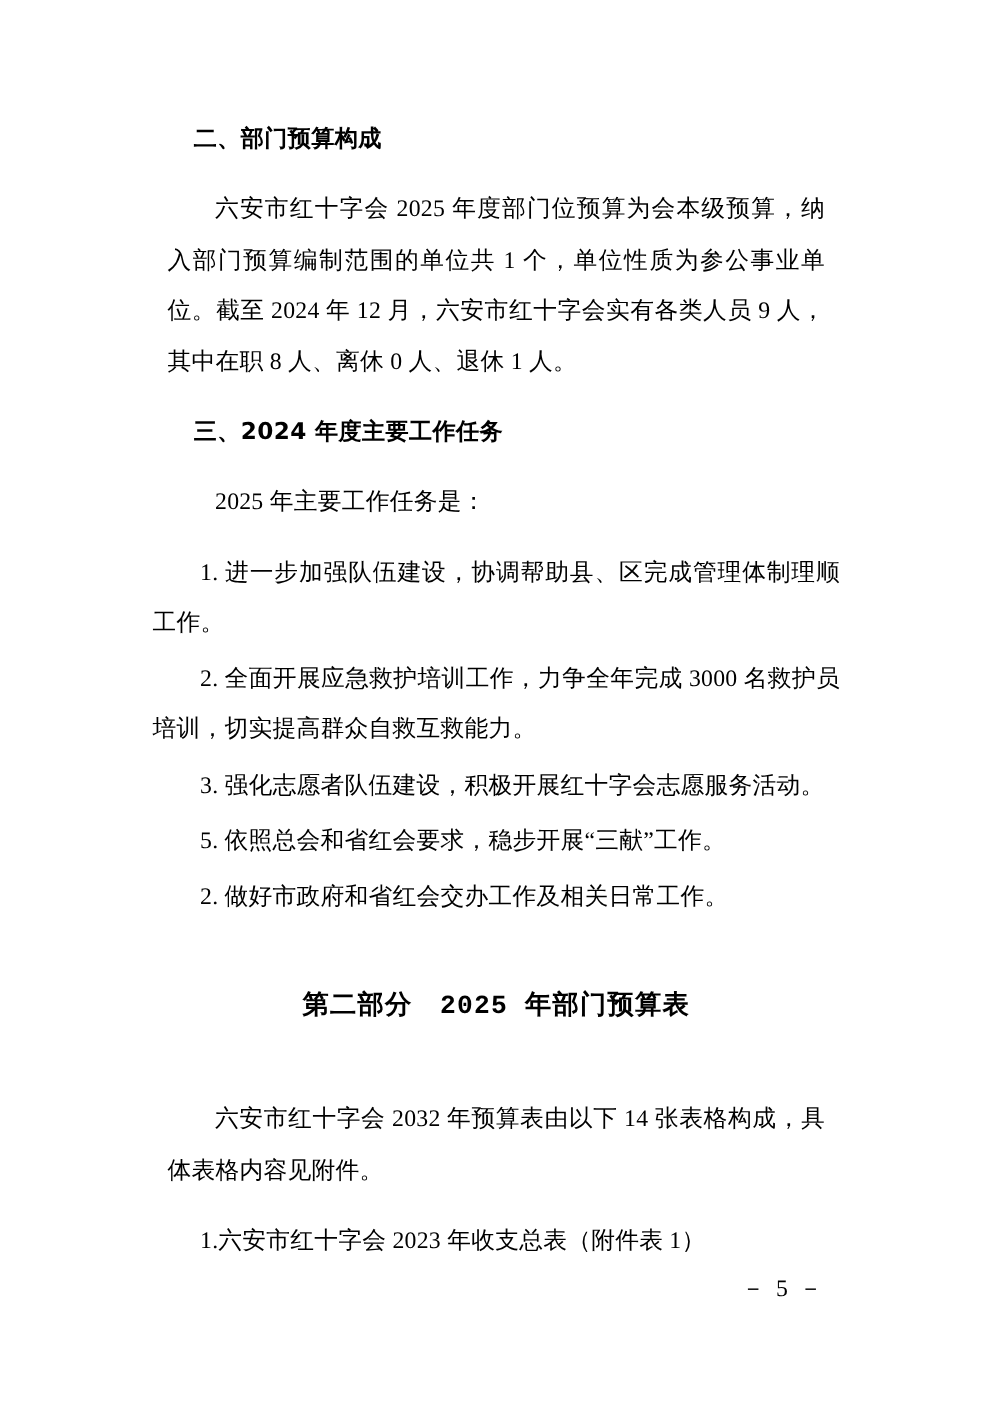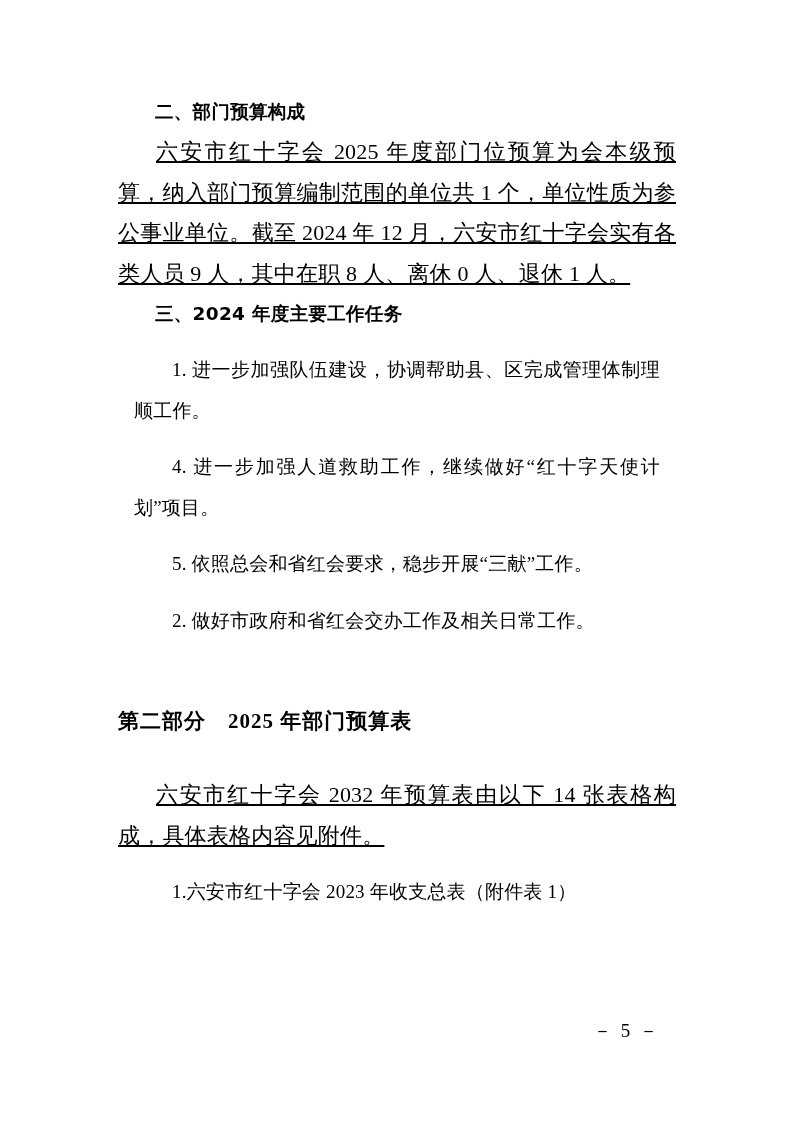--- a/index.html
+++ b/index.html
@@ -31,43 +31,43 @@
   .heading {
     font-family: "DejaVu Sans", "Liberation Sans", sans-serif;
     font-weight: bold;
     font-size: 18.5px;
     line-height: 40px;
     margin: 0 0 0 0;
     text-indent: 37px;
     letter-spacing: 0.3px;
   }
   .para {
-    font-size: 22px;
-    line-height: 40.5px;
-    margin: 0;
-    text-indent: 38px;
-    text-align: justify;
-    text-justify: inter-ideograph;
-    letter-spacing: 0.2px;
-    text-decoration: underline;
-  }
-  .list-item {
     font-size: 19px;
     line-height: 40.5px;
     margin: 16px;
     text-indent: 38px;
     text-align: justify;
     text-justify: inter-ideograph;
     letter-spacing: 0.2px;
   }
+  .list-item {
+    font-size: 19px;
+    line-height: 40.5px;
+    margin: 4px;
+    text-indent: 38px;
+    text-align: justify;
+    text-justify: inter-ideograph;
+    letter-spacing: 0.2px;
+  }
   .section-title {
-    font-family: Liberation Serif, serif;
+    font-family: Liberation Mono, monospace;
     font-weight: bold;
     font-size: 21px;
     line-height: 40px;
+    text-align: center;
     margin: 0;
     letter-spacing: 1px;
   }
   .spacer-lg {
     height: 44px;
   }
   .spacer-md {
     height: 34px;
   }
   .page-number {
@@ -87,23 +87,25 @@
 
 <div class="page">
   <div class="doc-body">
 
     <h2 class="heading">二、部门预算构成</h2>
 
     <p class="para">六安市红十字会 2025 年度部门位预算为会本级预算，纳入部门预算编制范围的单位共 1 个，单位性质为参公事业单位。截至 2024 年 12 月，六安市红十字会实有各类人员 9 人，其中在职 8 人、离休 0 人、退休 1 人。</p>
 
     <h2 class="heading">三、2024 年度主要工作任务</h2>
 
+    <p class="para">2025 年主要工作任务是：</p>
 
     <p class="list-item">1. 进一步加强队伍建设，协调帮助县、区完成管理体制理顺工作。</p>
-    <p class="list-item">4. 进一步加强人道救助工作，继续做好“红十字天使计划”项目。</p>
+    <p class="list-item">2. 全面开展应急救护培训工作，力争全年完成 3000 名救护员培训，切实提高群众自救互救能力。</p>
+    <p class="list-item">3. 强化志愿者队伍建设，积极开展红十字会志愿服务活动。</p>
     <p class="list-item">5. 依照总会和省红会要求，稳步开展“三献”工作。</p>
     <p class="list-item">2. 做好市政府和省红会交办工作及相关日常工作。</p>
 
     <div class="spacer-lg"></div>
 
     <h1 class="section-title">第二部分　2025 年部门预算表</h1>
 
     <div class="spacer-md"></div>
 
     <p class="para">六安市红十字会 2032 年预算表由以下 14 张表格构成，具体表格内容见附件。</p>

